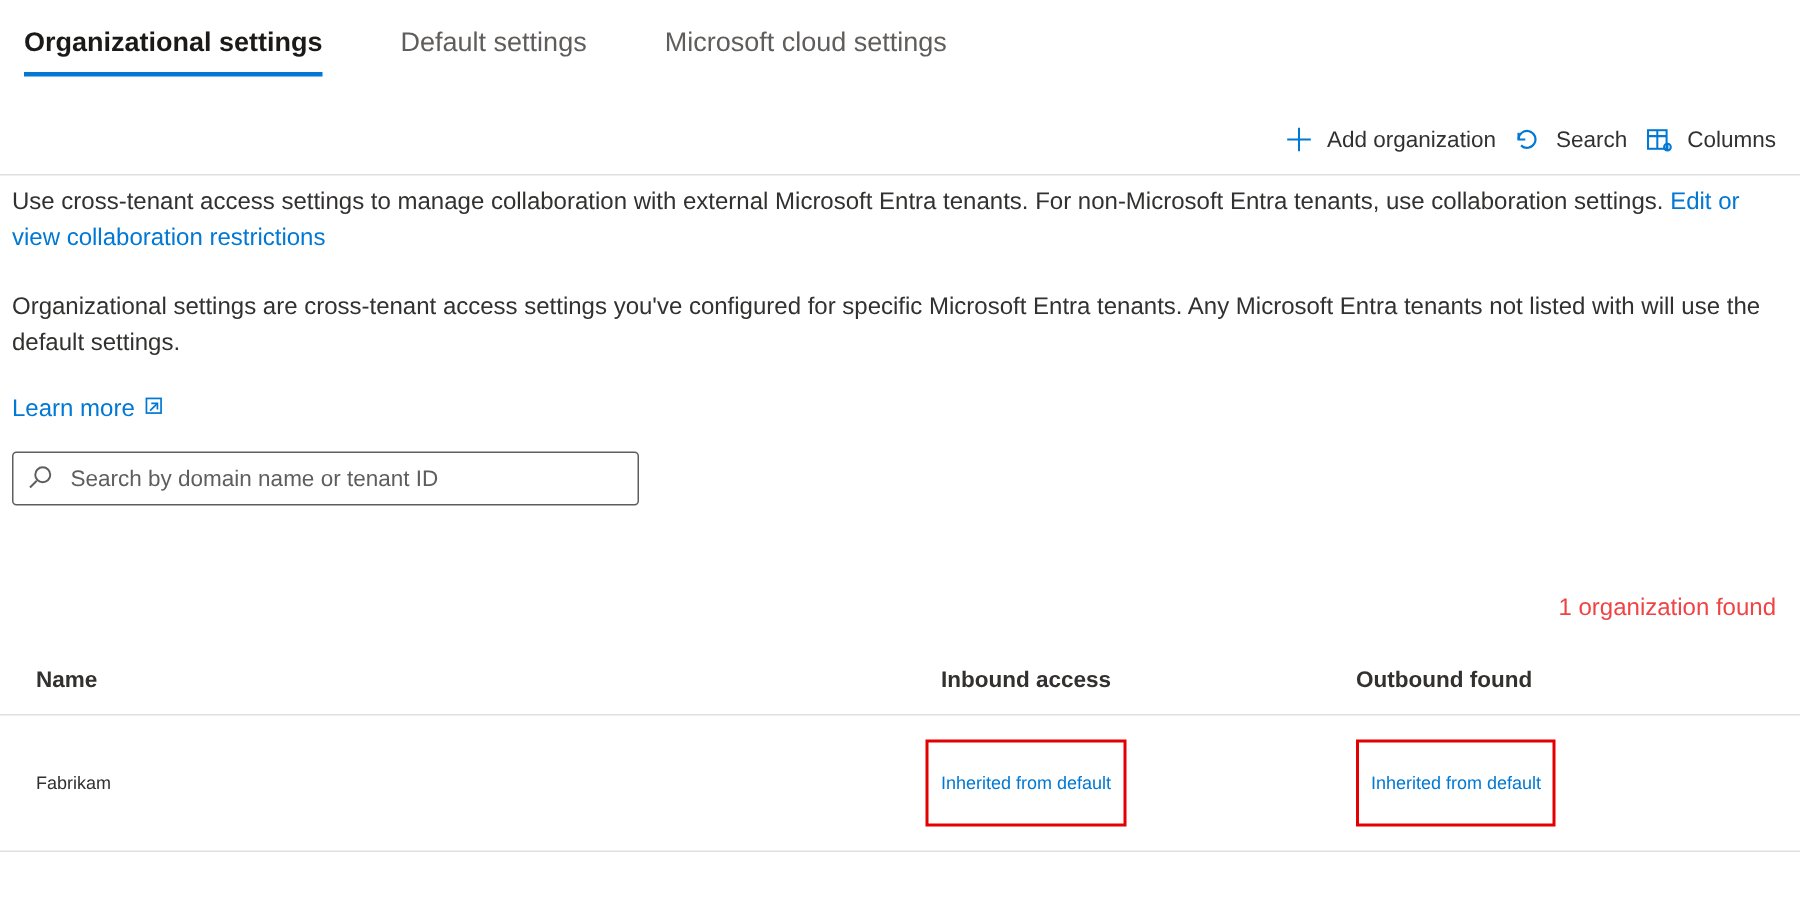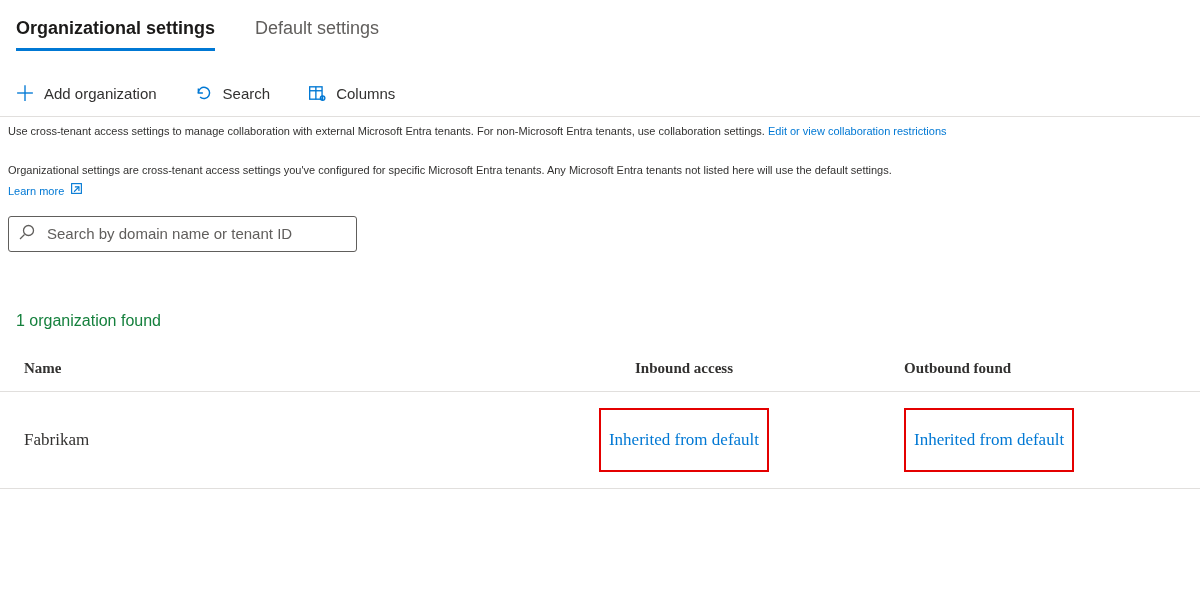--- a/index.html
+++ b/index.html
@@ -11,21 +11,21 @@
       font-family: 'Segoe UI', -apple-system, BlinkMacSystemFont, sans-serif;
       font-size: 14px;
       color: #323130;
       background: #ffffff;
       width: 1200px;
     }
     
     
     .tabs {
       display: flex;
-      gap: 40px;
+      gap: 52px;
       padding: 10px 16px 0 16px;
       border-bottom: 1px solid transparent;
     }
     .tab {
       padding: 8px 0 12px 0;
       font-size: 18px;
       color: #605e5c;
       cursor: pointer;
       position: relative;
     }
@@ -39,24 +39,25 @@
       left: 0;
       right: 0;
       bottom: 0;
       height: 3px;
       background: #0078d4;
     }
 
     
     .toolbar {
       display: flex;
-      gap: 38px;
+      gap: 12px;
       padding: 32px 16px 14px 16px;
       border-bottom: 1px solid #e1dfdd;
       align-items: center;
+      justify-content: flex-end;
     }
     .toolbar-btn {
       display: flex;
       align-items: center;
       gap: 10px;
       cursor: pointer;
       font-size: 15px;
       color: #323130;
     }
     .toolbar-icon {
@@ -64,53 +65,53 @@
       height: 18px;
       display: flex;
       align-items: center;
       justify-content: center;
       color: #0078d4;
     }
 
     
     .description {
       padding: 6px 8px 0 8px;
-      font-size: 11px;
+      font-size: 16px;
       line-height: 1.5;
       color: #323130;
     }
     .description a, .link {
       color: #0078d4;
       text-decoration: none;
       cursor: pointer;
     }
     .description-block2 {
       margin-top: 22px;
     }
     .learn-more {
       display: inline-flex;
       align-items: center;
       gap: 6px;
-      margin-top: 4px;
+      margin-top: 20px;
     }
     .ext-icon {
       width: 13px;
       height: 13px;
     }
 
     
     .search-wrap {
       padding: 16px 8px 0 8px;
     }
     .search-box {
       display: flex;
       align-items: center;
       border: 1px solid #605e5c;
       border-radius: 3px;
-      width: 349px;
+      width: 418px;
       height: 36px;
       padding: 0 10px;
       gap: 12px;
     }
     .search-box input {
       border: none;
       outline: none;
       flex: 1;
       font-size: 15px;
       font-family: inherit;
@@ -123,58 +124,59 @@
       color: #605e5c;
       width: 16px;
       height: 16px;
       transform: scaleX(-1);
     }
 
     
     .count {
       padding: 60px 16px 12px 16px;
       font-size: 16px;
-      color: #15803d;
+      color: #ef4444;
+      text-align: right;
     }
 
     
     .table {
       width: 100%;
-      font-family: Liberation Serif, serif;
     }
     .table-header {
       display: flex;
       padding: 18px 24px 14px 24px;
       border-bottom: 1px solid #e1dfdd;
       font-weight: 600;
       font-size: 15px;
       color: #323130;
     }
     .table-row {
       display: flex;
       padding: 16px 24px 16px 24px;
       border-bottom: 1px solid #e1dfdd;
-      font-size: 17px;
+      font-size: 12px;
       align-items: center;
     }
     .col-name { width: 440px; }
     .col-inbound { width: 440px; text-align: center; }
     .col-outbound { flex: 1; }
     .highlight-box {
       display: inline-block;
       border: 2px solid #e40000;
       padding: 20px 8px;
     }
   </style>
 </head>
 <body>
 
 <div class="tabs">
   <div class="tab active">Organizational settings</div>
   <div class="tab">Default settings</div>
+  <div class="tab">Microsoft cloud settings</div>
 </div>
 
 <div class="toolbar">
   <div class="toolbar-btn">
     <span class="toolbar-icon">
       <svg viewBox="0 0 16 16" width="18" height="18" fill="none" stroke="currentColor" stroke-width="1.2">
         <line x1="8" y1="1" x2="8" y2="15"></line>
         <line x1="1" y1="8" x2="15" y2="8"></line>
       </svg>
     </span>
@@ -200,21 +202,21 @@
       </svg>
     </span>
     <span>Columns</span>
   </div>
 </div>
 
 <div class="description">
   <div>
     <span>Use cross-tenant access settings to manage collaboration with external Microsoft Entra tenants. For non-Microsoft Entra tenants, use collaboration settings. </span><a class="link">Edit or view collaboration restrictions</a>
   </div>
-  <div class="description-block2">Organizational settings are cross-tenant access settings you've configured for specific Microsoft Entra tenants. Any Microsoft Entra tenants not listed here will use the default settings.</div>
+  <div class="description-block2">Organizational settings are cross-tenant access settings you've configured for specific Microsoft Entra tenants. Any Microsoft Entra tenants not listed with will use the default settings.</div>
   <a class="link learn-more">
     <span>Learn more</span>
     <span>
       <svg class="ext-icon" viewBox="0 0 16 16" fill="none" stroke="currentColor" stroke-width="1.4">
         <rect x="2" y="2" width="12" height="12"></rect>
         <polyline points="6,6 11,6 11,11"></polyline>
         <line x1="11" y1="6" x2="5" y2="12"></line>
       </svg>
     </span>
   </a>

